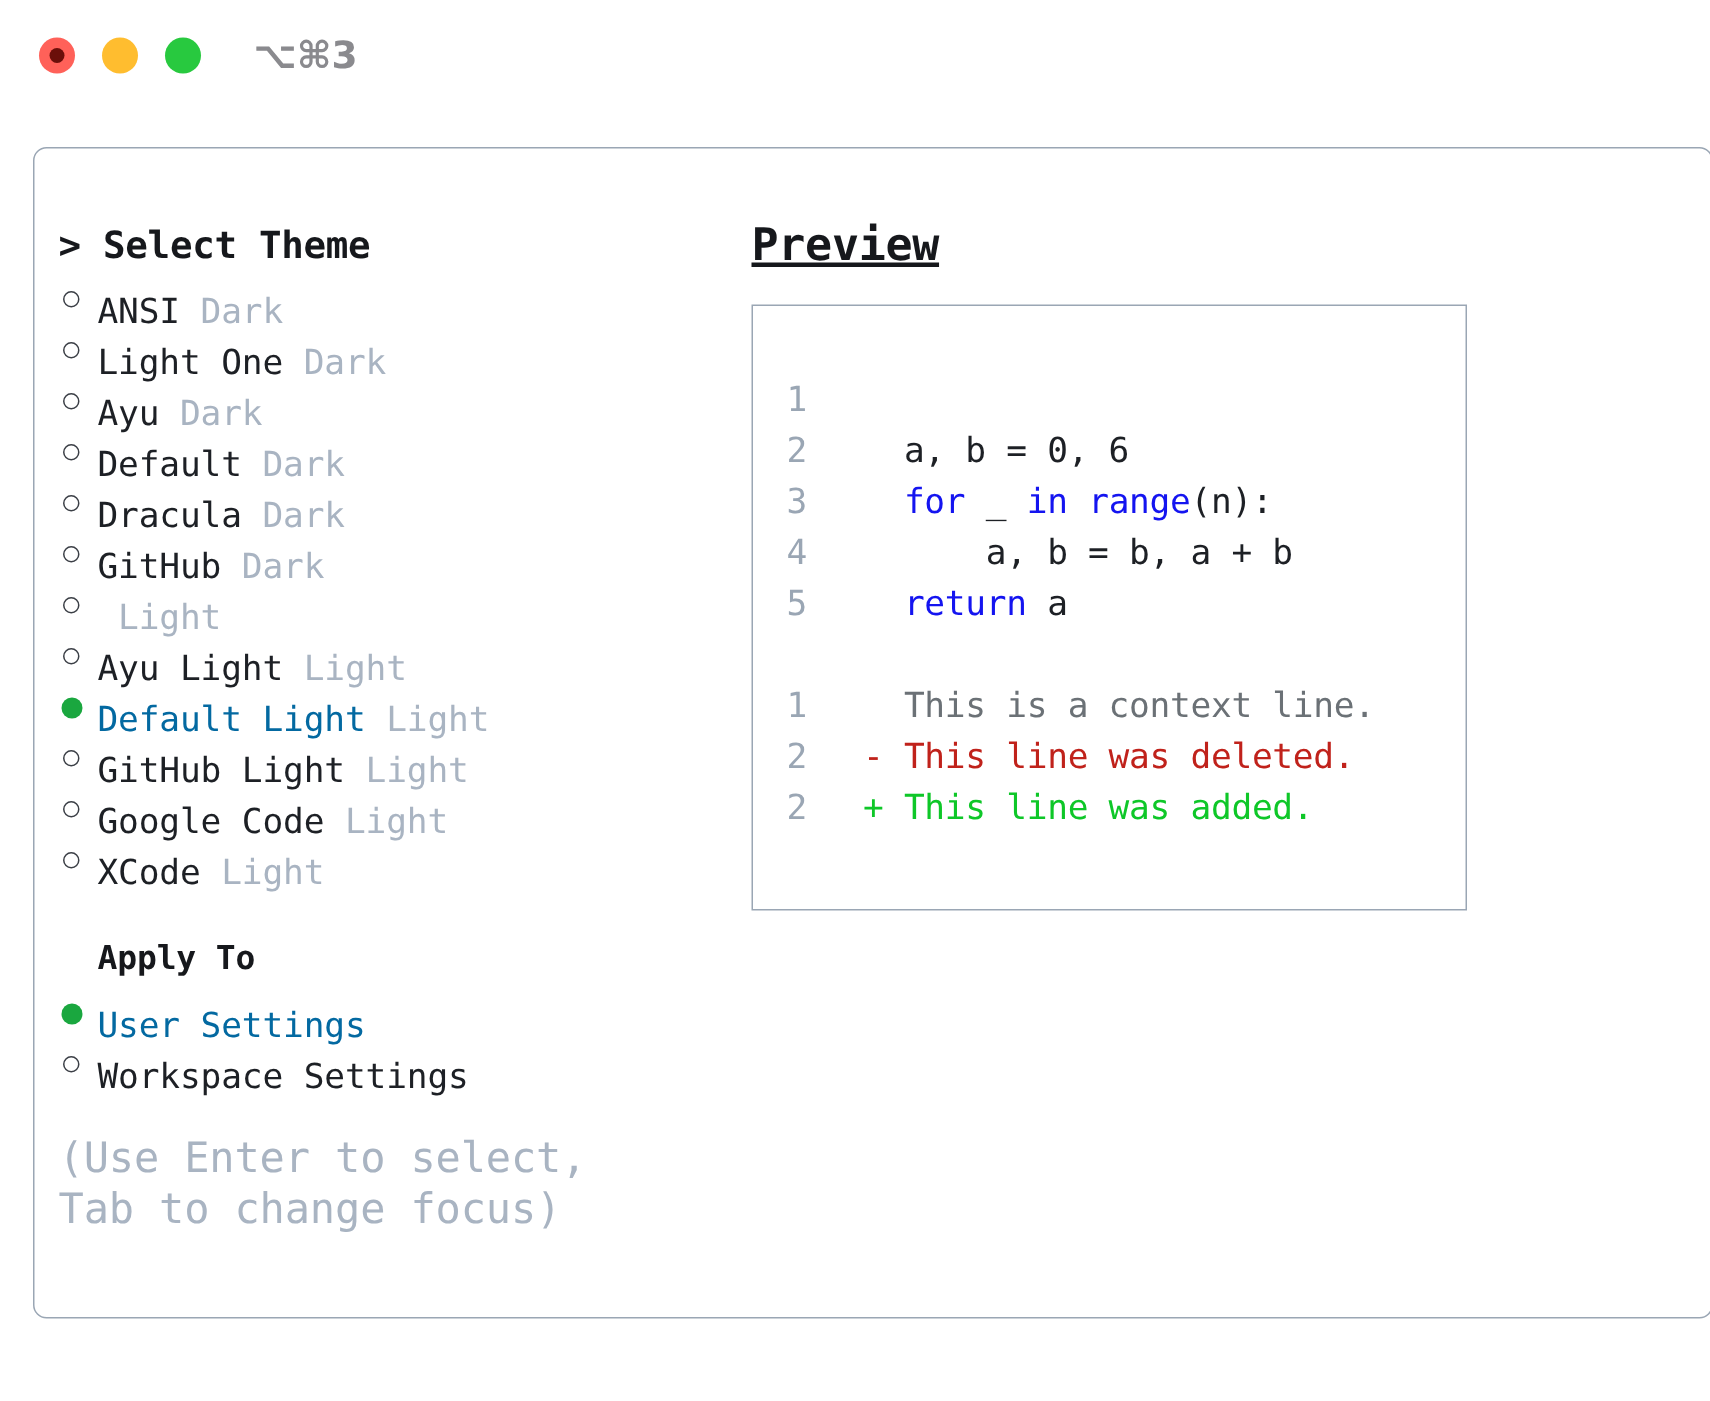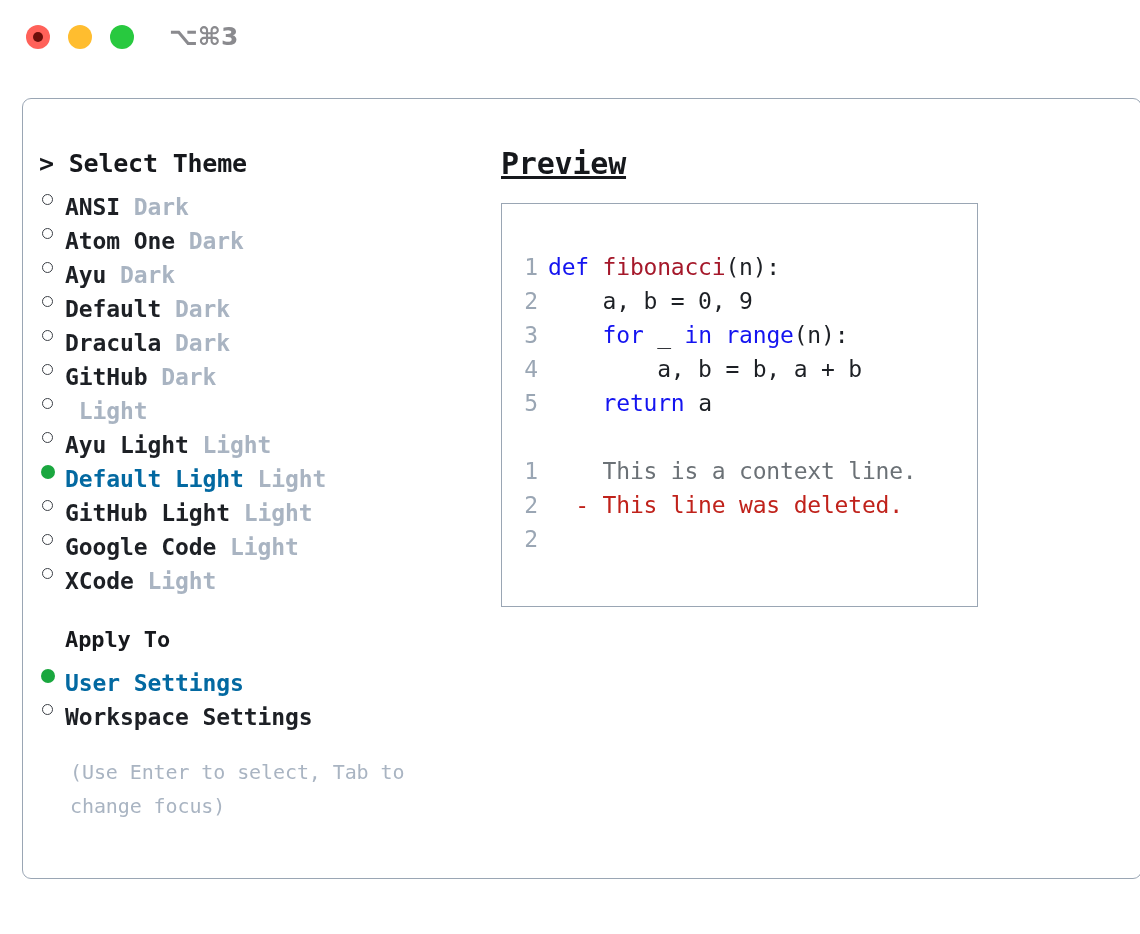--- a/index.html
+++ b/index.html
@@ -114,21 +114,20 @@
   .opt-list { margin: 0; padding: 0; }
 
   .opt {
     display: flex;
     align-items: baseline;
     height: 34px;
     line-height: 34px;
     font-size: 23px;
     white-space: pre;
     letter-spacing: -0.1px;
-    font-weight: bold;
   }
 
   .marker {
     width: 26px;
     flex: 0 0 26px;
     display: inline-block;
     position: relative;
     height: 34px;
   }
   .marker-ring::before {
@@ -166,27 +165,26 @@
     line-height: 34px;
     padding-left: 26px;
     white-space: pre;
     letter-spacing: -0.1px;
   }
 
   .spacer-row { height: 34px; }
 
   .hint {
     margin-top: 30px;
-    font-size: 20px;
+    font-size: 28px;
     line-height: 34px;
     color: #a9b4c2;
     width: 412px;
     white-space: pre-wrap;
     letter-spacing: -0.1px;
-    margin-left: 31px;
   }
 
   
   .right-col {
     position: absolute;
     left: 478px;
     top: 48px;
     width: 500px;
   }
 
@@ -262,21 +260,21 @@
 
   <div class="panel">
     <div class="columns">
 
       <div class="left-col">
 
         <div class="section-head">&gt; Select Theme</div>
 
         <div class="opt-list" id="theme-list">
             <div class="opt"><span class="marker marker-ring"></span><span class="opt-name">ANSI</span><span class="opt-meta"> Dark</span></div>
-            <div class="opt"><span class="marker marker-ring"></span><span class="opt-name">Atom One</span><span class="opt-meta"> Dark</span></div>
+            <div class="opt"><span class="marker marker-ring"></span><span class="opt-name">Light One</span><span class="opt-meta"> Dark</span></div>
             <div class="opt"><span class="marker marker-ring"></span><span class="opt-name">Ayu</span><span class="opt-meta"> Dark</span></div>
             <div class="opt"><span class="marker marker-ring"></span><span class="opt-name">Default</span><span class="opt-meta"> Dark</span></div>
             <div class="opt"><span class="marker marker-ring"></span><span class="opt-name">Dracula</span><span class="opt-meta"> Dark</span></div>
             <div class="opt"><span class="marker marker-ring"></span><span class="opt-name">GitHub</span><span class="opt-meta"> Dark</span></div>
             <div class="opt"><span class="marker marker-ring"></span><span class="opt-meta"> Light</span></div>
             <div class="opt"><span class="marker marker-ring"></span><span class="opt-name">Ayu Light</span><span class="opt-meta"> Light</span></div>
             <div class="opt selected"><span class="marker marker-dot"></span><span class="opt-name">Default Light</span><span class="opt-meta"> Light</span></div>
             <div class="opt"><span class="marker marker-ring"></span><span class="opt-name">GitHub Light</span><span class="opt-meta"> Light</span></div>
             <div class="opt"><span class="marker marker-ring"></span><span class="opt-name">Google Code</span><span class="opt-meta"> Light</span></div>
             <div class="opt"><span class="marker marker-ring"></span><span class="opt-name">XCode</span><span class="opt-meta"> Light</span></div>
@@ -292,28 +290,28 @@
           </div>
 
         <div class="hint">(Use Enter to select, Tab to change focus)</div>
       </div>
 
       <div class="right-col">
         <div class="preview-head">Preview</div>
 
         <div class="preview-box">
           <div class="code" id="code-block">
-              <div class="code-line"><span class="ln">1</span><span class="code-text"><span class="tok-kw">def </span><span class="tok-fn">fibonacci</span><span class="tok-pl">(n):</span></span></div>
-              <div class="code-line"><span class="ln">2</span><span class="code-text"><span class="tok-pl">    a, b = 0, 9</span></span></div>
+              <div class="code-line"><span class="ln">1</span></div>
+              <div class="code-line"><span class="ln">2</span><span class="code-text"><span class="tok-pl">    a, b = 0, 6</span></span></div>
               <div class="code-line"><span class="ln">3</span><span class="code-text"><span class="tok-pl">    </span><span class="tok-kw">for</span><span class="tok-pl"> _ </span><span class="tok-kw">in</span><span class="tok-pl"> </span><span class="tok-kw">range</span><span class="tok-pl">(n):</span></span></div>
               <div class="code-line"><span class="ln">4</span><span class="code-text"><span class="tok-pl">        a, b = b, a + b</span></span></div>
               <div class="code-line"><span class="ln">5</span><span class="code-text"><span class="tok-pl">    </span><span class="tok-kw">return</span><span class="tok-pl"> a</span></span></div>
               <div class="blank-line"></div>
               <div class="code-line"><span class="ln">1</span><span class="diff-ctx">    This is a context line.</span></div>
               <div class="code-line"><span class="ln">2</span><span class="diff-del">  - This line was deleted.</span></div>
-              <div class="code-line"><span class="ln">2</span></div>
+              <div class="code-line"><span class="ln">2</span><span class="diff-add">  + This line was added.</span></div>
             </div>
         </div>
       </div>
 
     </div>
   </div>
 </div>
 
 </body></html>

